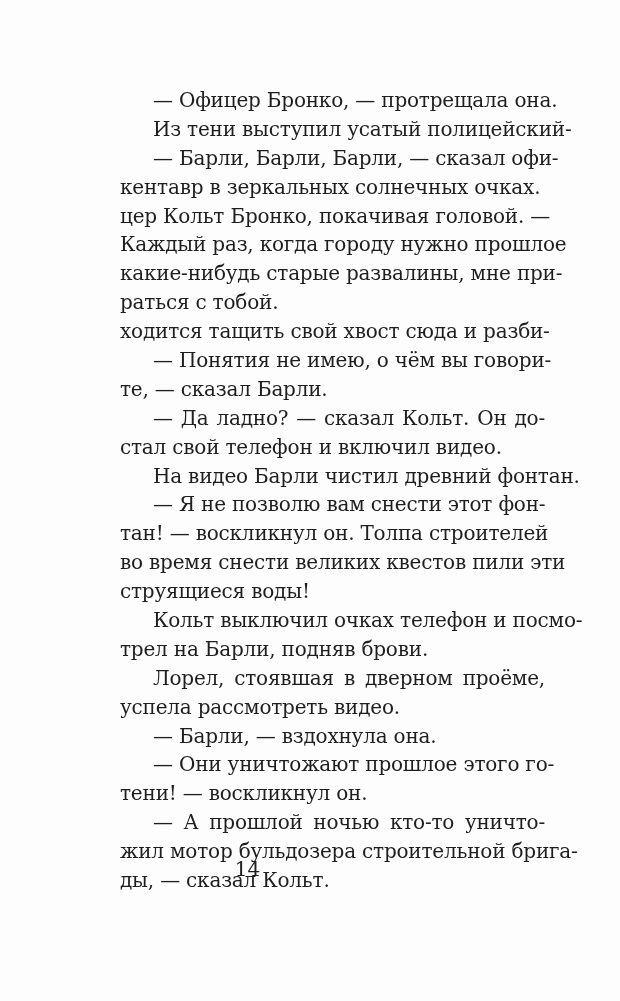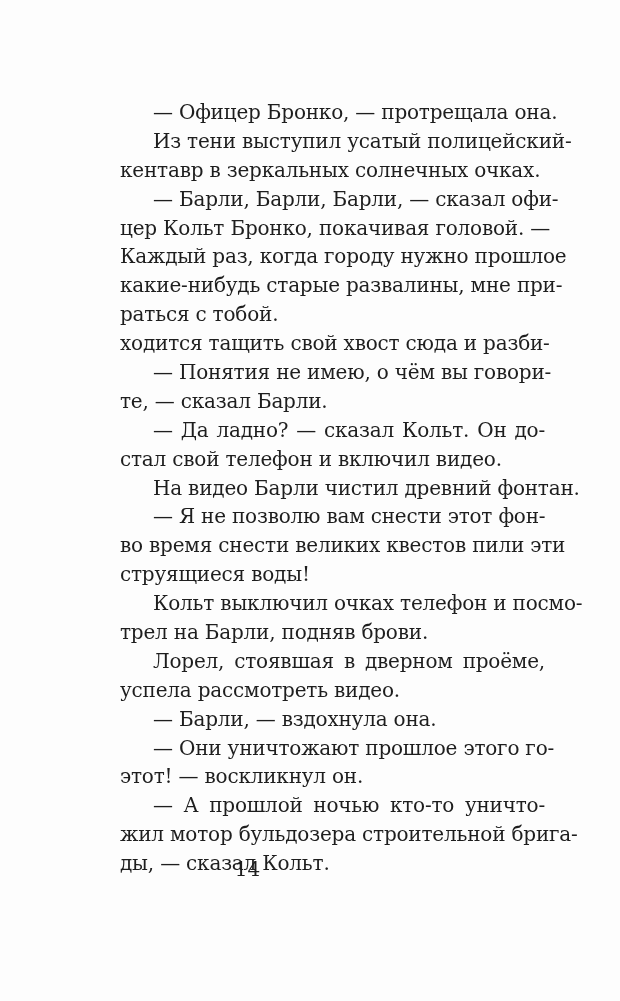--- a/index.html
+++ b/index.html
@@ -10,21 +10,21 @@
     body {
       width: 620px;
       height: 1001px;
       position: relative;
       overflow: hidden;
       background: #fdfdfd;
     }
     .page {
       position: absolute;
       left: 120px;
-      top: 98px;
+      top: 86px;
       width: 425px;
       font-family: "DejaVu Serif", "Liberation Serif", serif;
       font-size: 20px;
       line-height: 28.9px;
       color: #1e1e1e;
       letter-spacing: -0.2px;
     }
     .line {
       display: block;
       white-space: nowrap;
@@ -48,39 +48,40 @@
       font-size: 20px;
       color: #1e1e1e;
     }
   </style>
 </head>
 <body>
 
 <div class="page" id="page-body">
     <span class="line indent last">— Офицер Бронко, — протрещала она.</span>
     <span class="line indent">Из тени выступил усатый полицейский-</span>
+    <span class="line indent">— Барли, Барли, Барли, — сказал офи-</span>
     <span class="line last">кентавр в зеркальных солнечных очках.</span>
-    <span class="line indent">— Барли, Барли, Барли, — сказал офи-</span>
     <span class="line">цер Кольт Бронко, покачивая головой. —</span>
     <span class="line">Каждый раз, когда городу нужно прошлое</span>
     <span class="line">какие-нибудь старые развалины, мне при-</span>
     <span class="line last">раться с тобой.</span>
     <span class="line">ходится тащить свой хвост сюда и разби-</span>
     <span class="line indent">— Понятия не имею, о чём вы говори-</span>
     <span class="line last">те, — сказал Барли.</span>
     <span class="line indent">— Да ладно? — сказал Кольт. Он до-</span>
     <span class="line last">стал свой телефон и включил видео.</span>
     <span class="line indent last">На видео Барли чистил древний фонтан.</span>
     <span class="line indent">— Я не позволю вам снести этот фон-</span>
+    <span class="line">тан! — воскликнул он. Толпа строителей</span>
     <span class="line">во время снести великих квестов пили эти</span>
     <span class="line last">струящиеся воды!</span>
     <span class="line indent">Кольт выключил очках телефон и посмо-</span>
     <span class="line last">трел на Барли, подняв брови.</span>
     <span class="line indent">Лорел, стоявшая в дверном проёме,</span>
     <span class="line last">успела рассмотреть видео.</span>
     <span class="line indent last">— Барли, — вздохнула она.</span>
     <span class="line indent">— Они уничтожают прошлое этого го-</span>
-    <span class="line last">этот! — воскликнул он.</span>
+    <span class="line last">тени! — воскликнул он.</span>
     <span class="line indent">— А прошлой ночью кто-то уничто-</span>
     <span class="line">жил мотор бульдозера строительной брига-</span>
     <span class="line last">ды, — сказал Кольт.</span>
   </div>
 <div class="page-number">14</div>
 
 </body></html>

